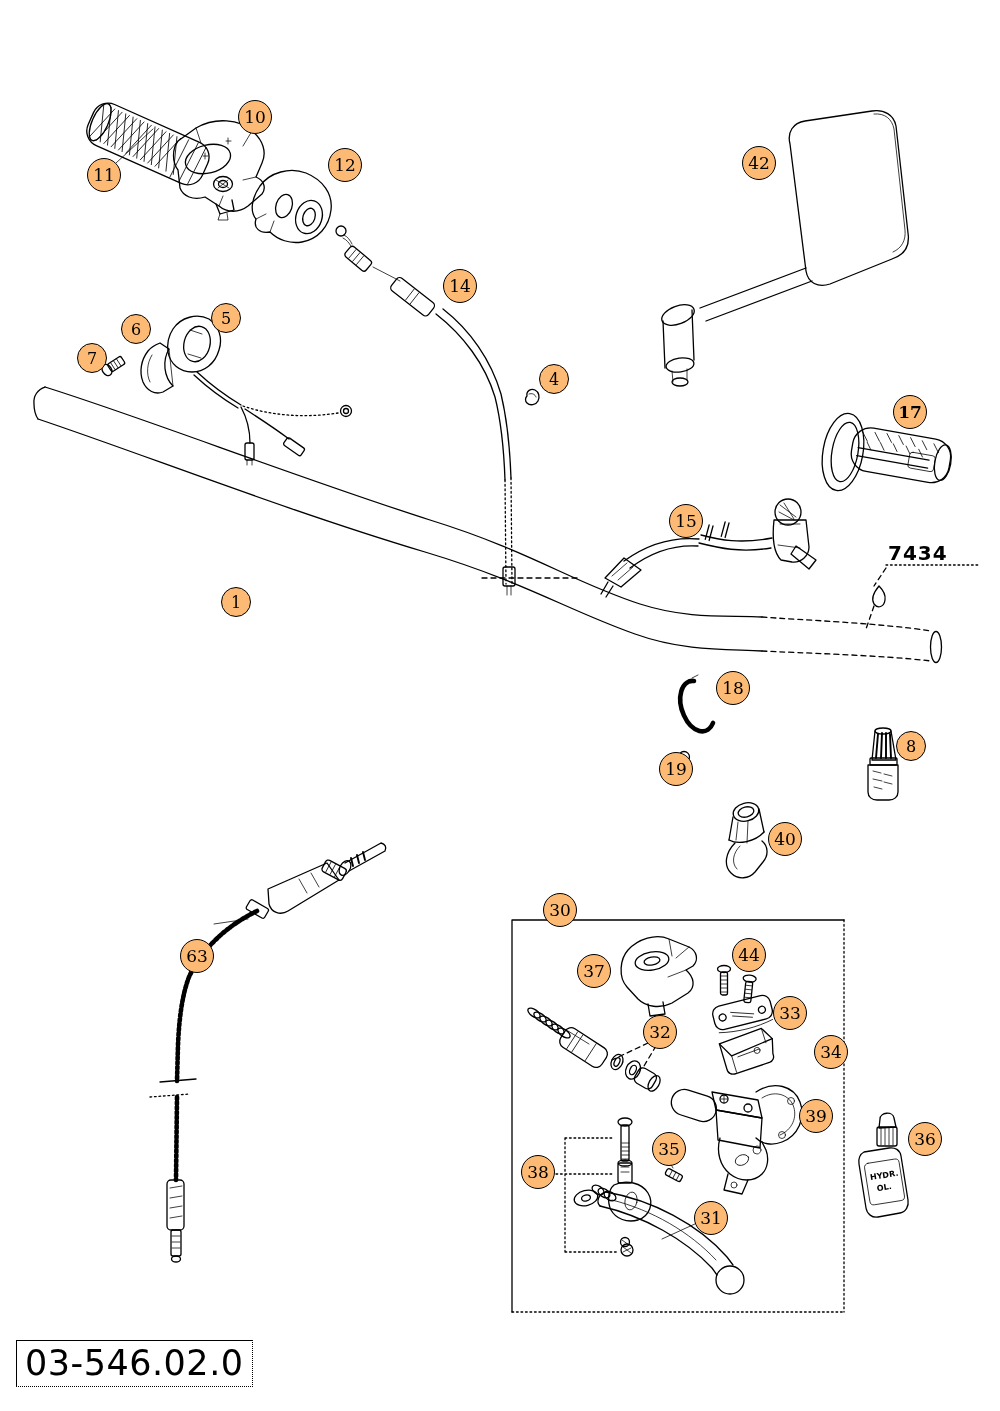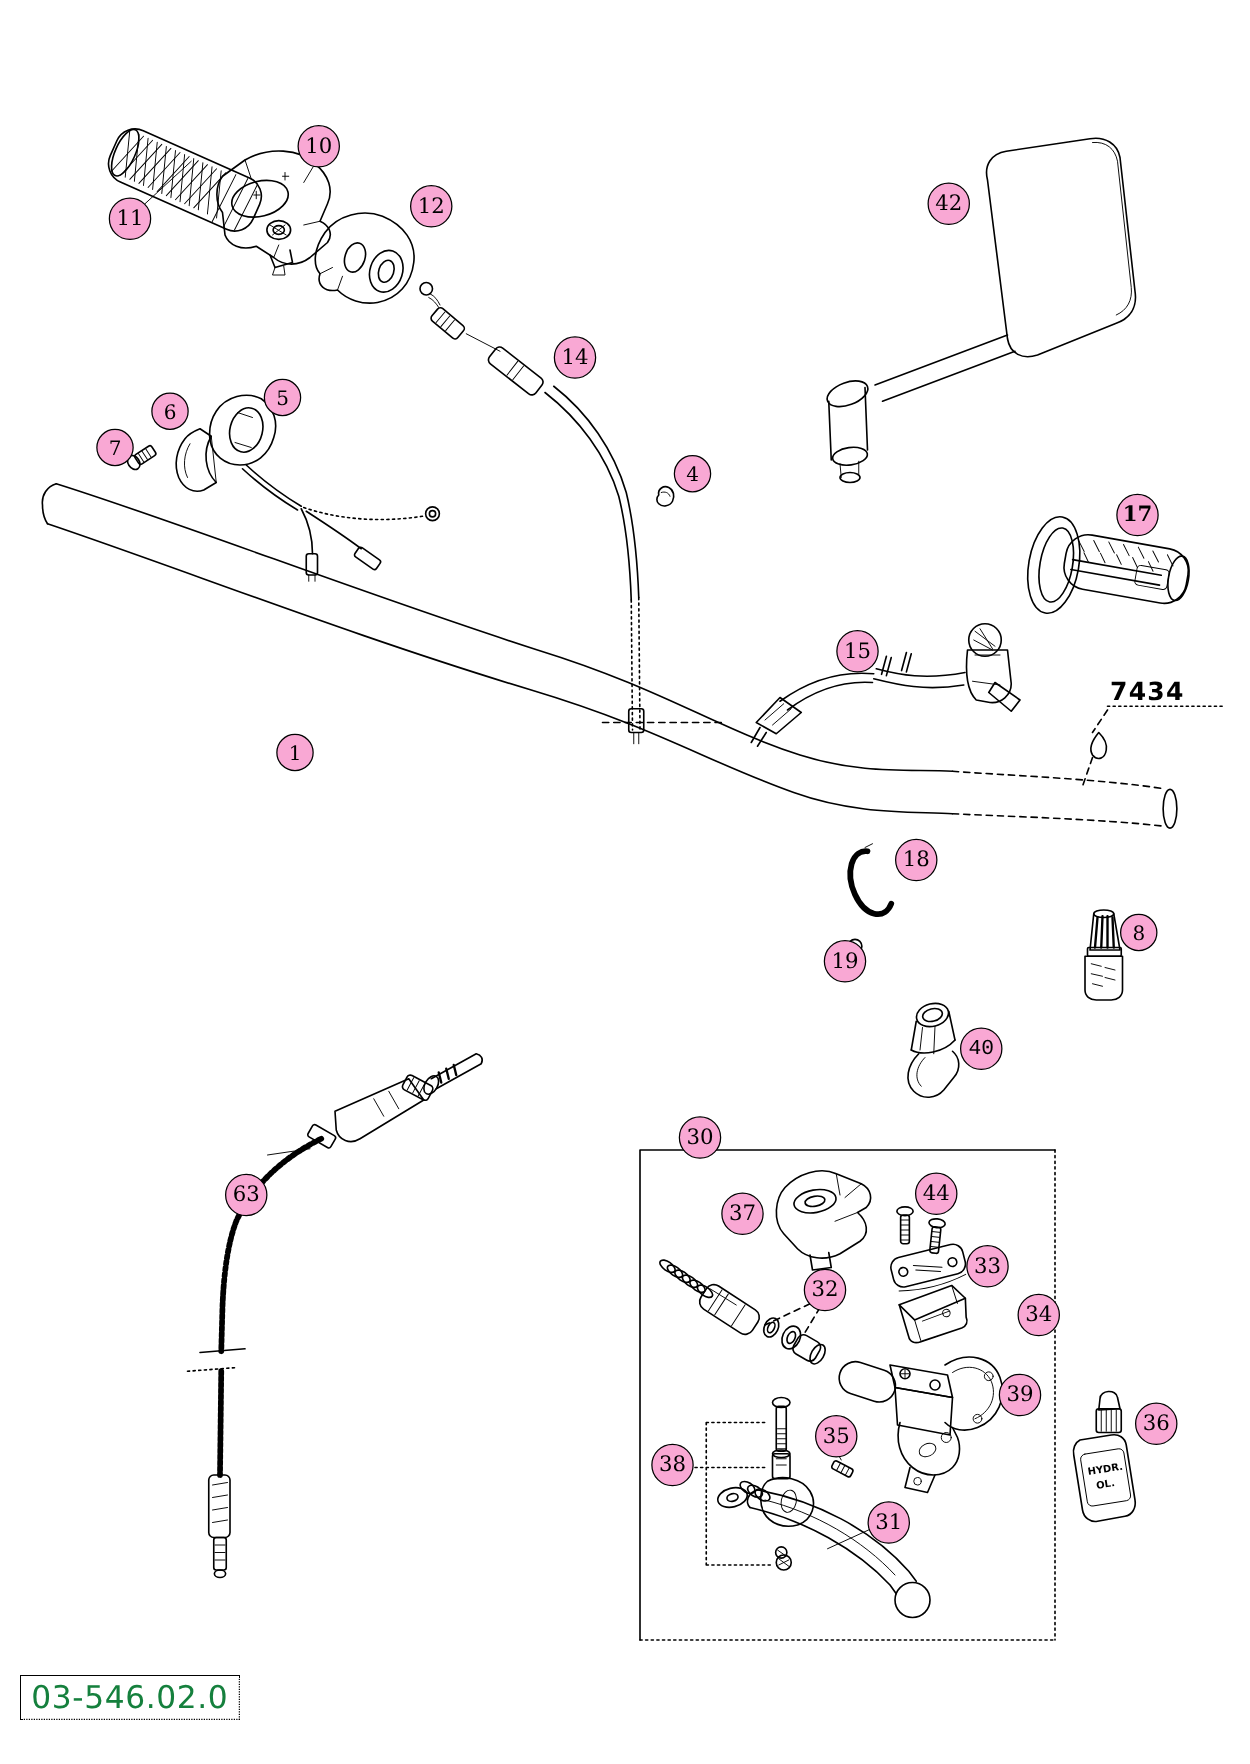--- a/index.html
+++ b/index.html
@@ -8,27 +8,27 @@
   .stage svg{position:absolute;left:0;top:0;}
   svg path,svg ellipse,svg circle,svg rect,svg line{stroke:#000;fill:none;stroke-width:1.3;stroke-linecap:round;stroke-linejoin:round;}
   svg .w0{stroke-width:.75}
   svg .w2{stroke-width:1.9}
   svg .thick{stroke-width:4.6}
   svg .dash{stroke-dasharray:5 4}
   svg .dot{stroke-dasharray:1.7 2.8}
   svg text{stroke:none;fill:#000;}
   .callout-layer{position:absolute;left:0;top:0;width:100%;height:100%;}
   .callout{position:absolute;width:34px;height:34px;border:1.8px solid #000;border-radius:50%;
-           background:#f9a8d4;display:flex;align-items:center;justify-content:center;
+           background:#fdba74;display:flex;align-items:center;justify-content:center;
            font-family:"DejaVu Serif", serif;font-size:17px;color:#000;
            transform:translate(-50%,-50%);box-sizing:border-box;}
   .callout.small{width:30px;height:30px;font-size:16px;}
   .doc-box{position:absolute;left:16px;top:1340px;padding:2px 8px 3px 8px;
            border:1.6px solid #000;border-right-style:dotted;border-bottom-style:dotted;
-           font-family:"DejaVu Sans", sans-serif;font-size:25px;color:#15803d;letter-spacing:.5px;}
+           font-family:"DejaVu Sans", sans-serif;font-size:35px;color:#000000;letter-spacing:.5px;}
   .ref-label{font-family:"DejaVu Sans", sans-serif;font-weight:bold;font-size:20px;letter-spacing:1px;}
   .bottle-label{font-family:"DejaVu Sans", sans-serif;font-weight:bold;font-size:8px;}
 </style>
 </head>
 <body>
 
 <div class="stage">
 
   <svg width="1000" height="1411" viewBox="0 0 1000 1411">
 
@@ -383,21 +383,21 @@
       <div class="callout" style="left: 560px; top: 882px; margin-top: 28px;">30</div>
       <div class="callout" style="left: 711px; top: 1218px;">31</div>
       <div class="callout" style="left: 660px; top: 1032px;">32</div>
       <div class="callout" style="left: 790px; top: 1013px;">33</div>
       <div class="callout" style="left: 787px; top: 1052px; margin-left: 44px;">34</div>
       <div class="callout" style="left: 669px; top: 1149px;">35</div>
       <div class="callout" style="left: 925px; top: 1139px;">36</div>
       <div class="callout" style="left: 594px; top: 971px;">37</div>
       <div class="callout" style="left: 538px; top: 1172px;">38</div>
       <div class="callout" style="left: 816px; top: 1116px;">39</div>
-      <div class="callout" style="left: 785px; top: 839px; font-family: Liberation Mono, monospace;">40</div>
+      <div class="callout" style="left: 785px; top: 839px;">40</div>
       <div class="callout" style="left: 759px; top: 163px;">42</div>
       <div class="callout" style="left: 749px; top: 955px;">44</div>
       <div class="callout" style="left: 197px; top: 927px; margin-top: 29px;">63</div>
     </div>
 
   <div class="doc-box">
     <span>03-546.02.0</span>
   </div>
 
 </div>

